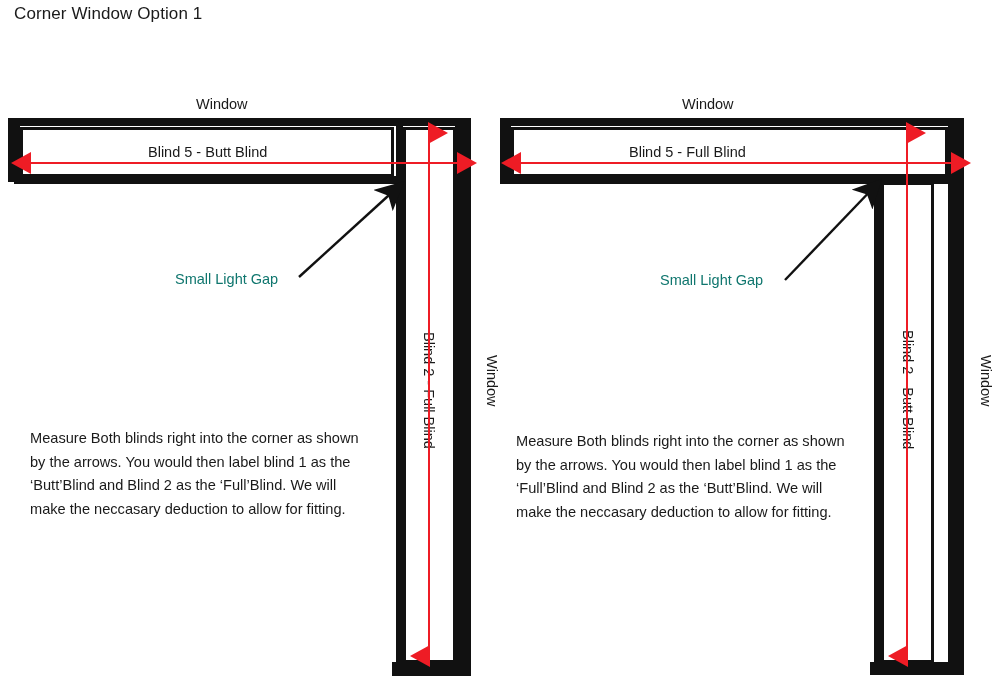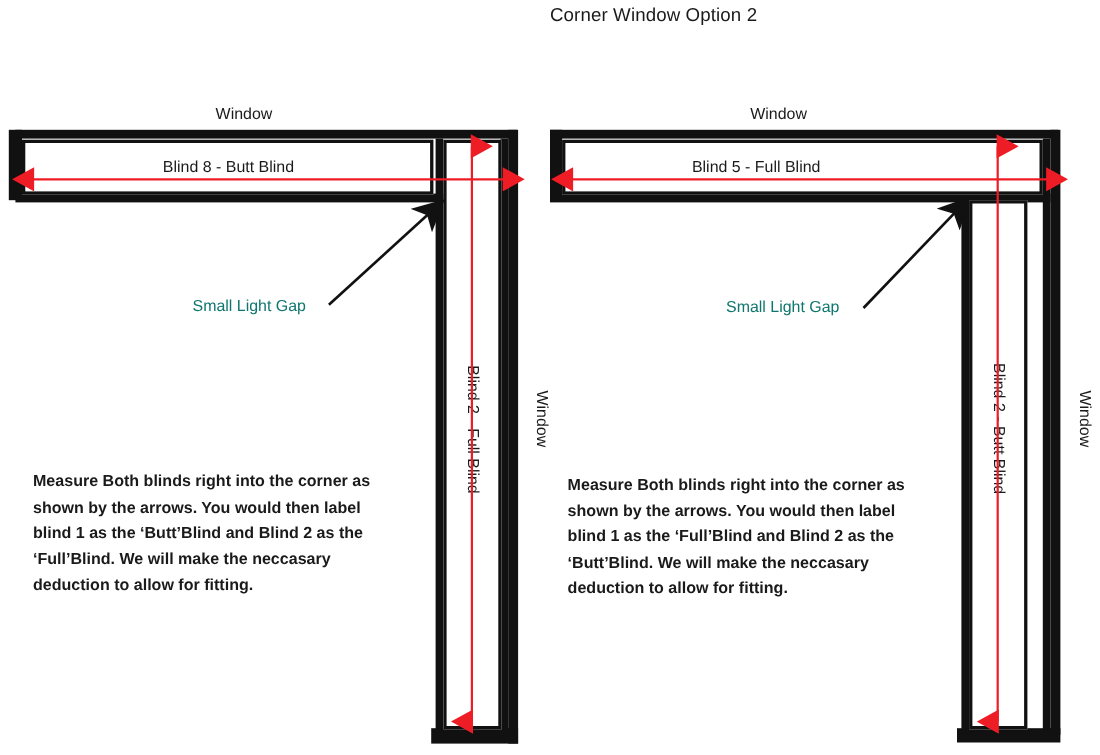--- a/index.html
+++ b/index.html
@@ -40,49 +40,50 @@
   }
   .blind-label-vert{
     position:absolute;font-size:14.5px;white-space:nowrap;color:#1a1a1a;
     transform:rotate(90deg);transform-origin:left top;
   }
 
   
   .arrow-svg{position:absolute;overflow:visible;}
   .paragraph{
     position:absolute;font-size:14.6px;line-height:23.5px;
-    color:#1a1a1a;width:330px;font-weight:bold;
+    color:#1a1a1a;width:330px;
   }
   .gap-label{
     position:absolute;font-size:14.5px;white-space:nowrap;color:#0f766e;
   }
   .leader{position:absolute;overflow:visible;}
 </style>
 </head>
 <body>
 
 <div class="diagram" id="diagram-1">
 
+  <div class="opt-title" style="left:14px;top:4px;">Corner Window Option 1</div>
 
   <div class="win-label-top" style="left:196px;top:96px;">Window</div>
 
   <div class="bar" style="left:14px;top:118px;width:456px;height:8px;"></div>
   <div class="bar" style="left:8px;top:118px;width:12px;height:64px;"></div>
 
   <div class="bar" style="left:462px;top:118px;width:9px;height:558px;"></div>
   <div class="bar" style="left:455px;top:126px;width:7px;height:544px;"></div>
 
   <div class="bar" style="left:392px;top:662px;width:79px;height:14px;"></div>
 
   <div class="bar" style="left:14px;top:176px;width:390px;height:8px;"></div>
 
   <div class="bar" style="left:396px;top:126px;width:7px;height:544px;"></div>
 
   <div class="blind" style="left:20px;top:127px;width:374px;height:50px;"></div>
-  <div class="blind-label" style="left:148px;top:144px;">Blind 8 - Butt Blind</div>
+  <div class="blind-label" style="left:148px;top:144px;">Blind 5 - Butt Blind</div>
 
   <div class="blind" style="left:403px;top:127px;width:53px;height:536px;"></div>
   <div class="blind-label-vert" style="left:437px;top:332px;">Blind 2 - Full Blind</div>
 
   <svg class="arrow-svg" style="left:0;top:0;width:500px;height:686px;">
     <defs>
       <marker id="rL1" markerWidth="11" markerHeight="11" refX="9.5" refY="5.5" orient="auto">
         <path d="M10,0 L10,11 L0,5.5 Z" fill="#ee1c25"></path>
       </marker>
       <marker id="rR1" markerWidth="11" markerHeight="11" refX="1.5" refY="5.5" orient="auto">
@@ -109,21 +110,20 @@
   </svg>
   <div class="gap-label" style="left:175px;top:271px;">Small Light Gap</div>
 
   <div class="win-label-side" style="left:500px;top:355px;">Window</div>
 
   <div class="paragraph" style="left:30px;top:427px;">Measure Both blinds right into the corner as shown by the arrows. You would then label blind 1 as the ‘Butt’Blind and Blind 2 as the ‘Full’Blind. We will make the neccasary deduction to allow for fitting.</div>
 </div>
 
 <div class="diagram" id="diagram-2">
 
-  <div class="opt-title" style="left:0px;top:4px;">Corner Window Option 2</div>
 
   <div class="win-label-top" style="left:182px;top:96px;">Window</div>
 
   <div class="bar" style="left:0px;top:118px;width:462px;height:8px;"></div>
   <div class="bar" style="left:0px;top:118px;width:11px;height:64px;"></div>
   <div class="bar" style="left:455px;top:118px;width:9px;height:550px;"></div>
   <div class="bar" style="left:448px;top:126px;width:7px;height:537px;"></div>
   <div class="bar" style="left:370px;top:662px;width:94px;height:13px;"></div>
 
   <div class="bar" style="left:0px;top:176px;width:455px;height:8px;"></div>

